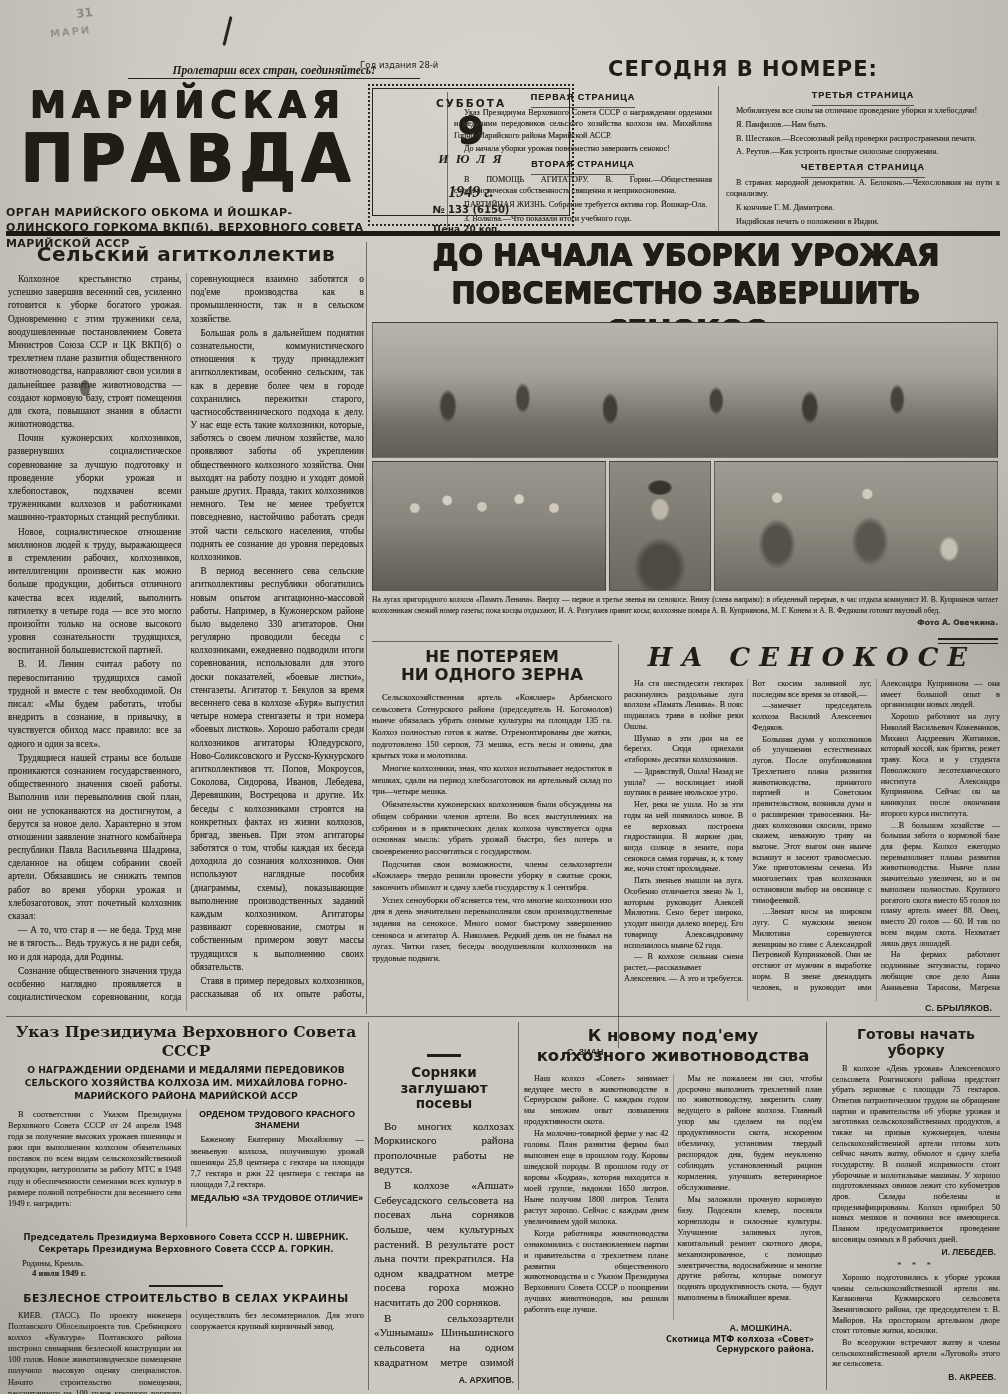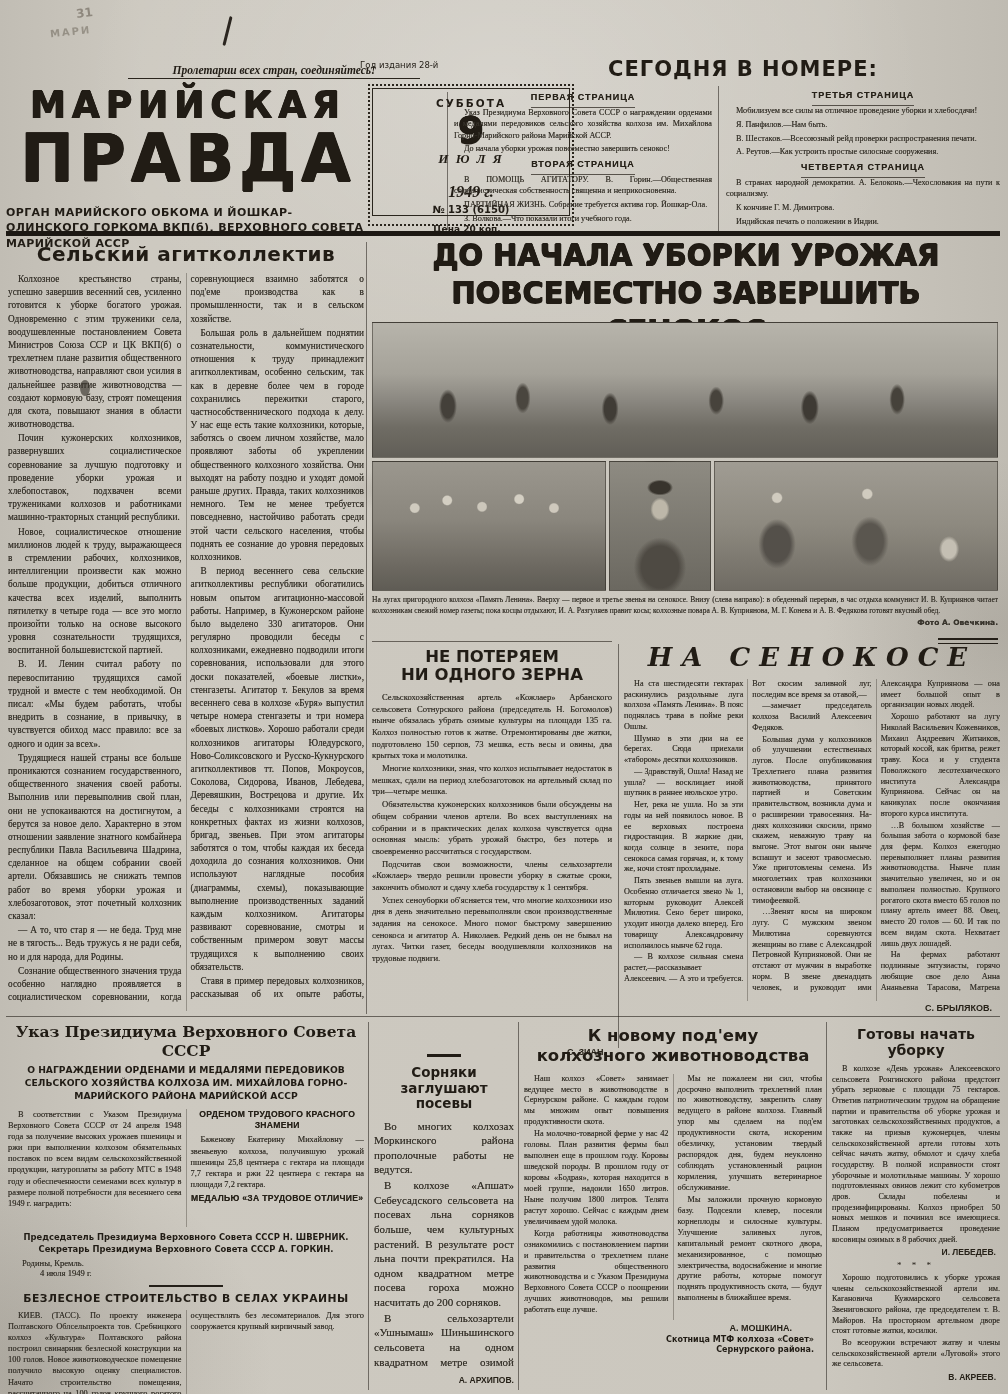--- a/index.html
+++ b/index.html
@@ -203,21 +203,21 @@
       <p>В соответствии с Указом Президиума Верховного Совета СССР от 24 апреля 1948 года за получение высоких урожаев пшеницы и ржи при выполнении колхозом обязательных поставок по всем видам сельскохозяйственной продукции, натуроплаты за работу МТС в 1948 году и обеспеченности семенами всех культур в размере полной потребности для весеннего сева 1949 г. наградить:</p>
       <div class="dec-h">ОРДЕНОМ ТРУДОВОГО КРАСНОГО ЗНАМЕНИ</div>
       <p>Баженову Екатерину Михайловну — звеньевую колхоза, получившую урожай пшеницы 25,8 центнера с гектара на площади 7,7 гектара и ржи 22 центнера с гектара на площади 7,2 гектара.</p>
       <div class="dec-h">МЕДАЛЬЮ «ЗА ТРУДОВОЕ ОТЛИЧИЕ»</div>
 
     </div>
     <div class="sans ink" style="text-align:center;font-size:8.4px;font-weight:bold;margin-top:5px;">Председатель Президиума Верховного Совета СССР Н. ШВЕРНИК.</div>
     <div class="sans ink" style="text-align:center;font-size:8.4px;font-weight:bold;margin-top:2px;">Секретарь Президиума Верховного Совета СССР А. ГОРКИН.</div>
     <div class="bodytext" style="font-size:8.6px;margin-top:4px;">
       <div style="margin-left:14px;">Родины, Кремль.</div>
-      <div style="margin-left:32px;">4 июля 1949 г.</div>
+      <div style="margin-left:24px;font-weight:bold;">4 июля 1949 г.</div>
     </div>
     <div style="width:74px;height:2px;background:#241f18;margin:7px auto 5px;"></div>
     <div class="sans ink" style="text-align:center;font-size:10.8px;font-weight:bold;letter-spacing:.5px;">БЕЗЛЕСНОЕ СТРОИТЕЛЬСТВО В СЕЛАХ УКРАИНЫ</div>
     <div class="bodytext cols2" style="margin-top:5px;height:110px;overflow:hidden;font-size:8.4px;line-height:1.33;">
         <p>КИЕВ. (ТАСС). По проекту инженера Полтавского Облсельпроекта тов. Сребницкого колхоз «Культура» Полтавского района построил свинарник безлесной конструкции на 100 голов. Новое животноводческое помещение получило высокую оценку специалистов. Начато строительство помещения, рассчитанного на 100 голов крупного рогатого скота. Теперь колхоз решил все строительство осуществлять без лесоматериалов. Для этого сооружается крупный кирпичный завод.</p>
       </div>
   </div>
   <div class="abs vrule" style="left:368px;top:1022px;height:368px;"></div>
 
   <div class="abs" style="left:374px;top:1054px;width:140px;">

